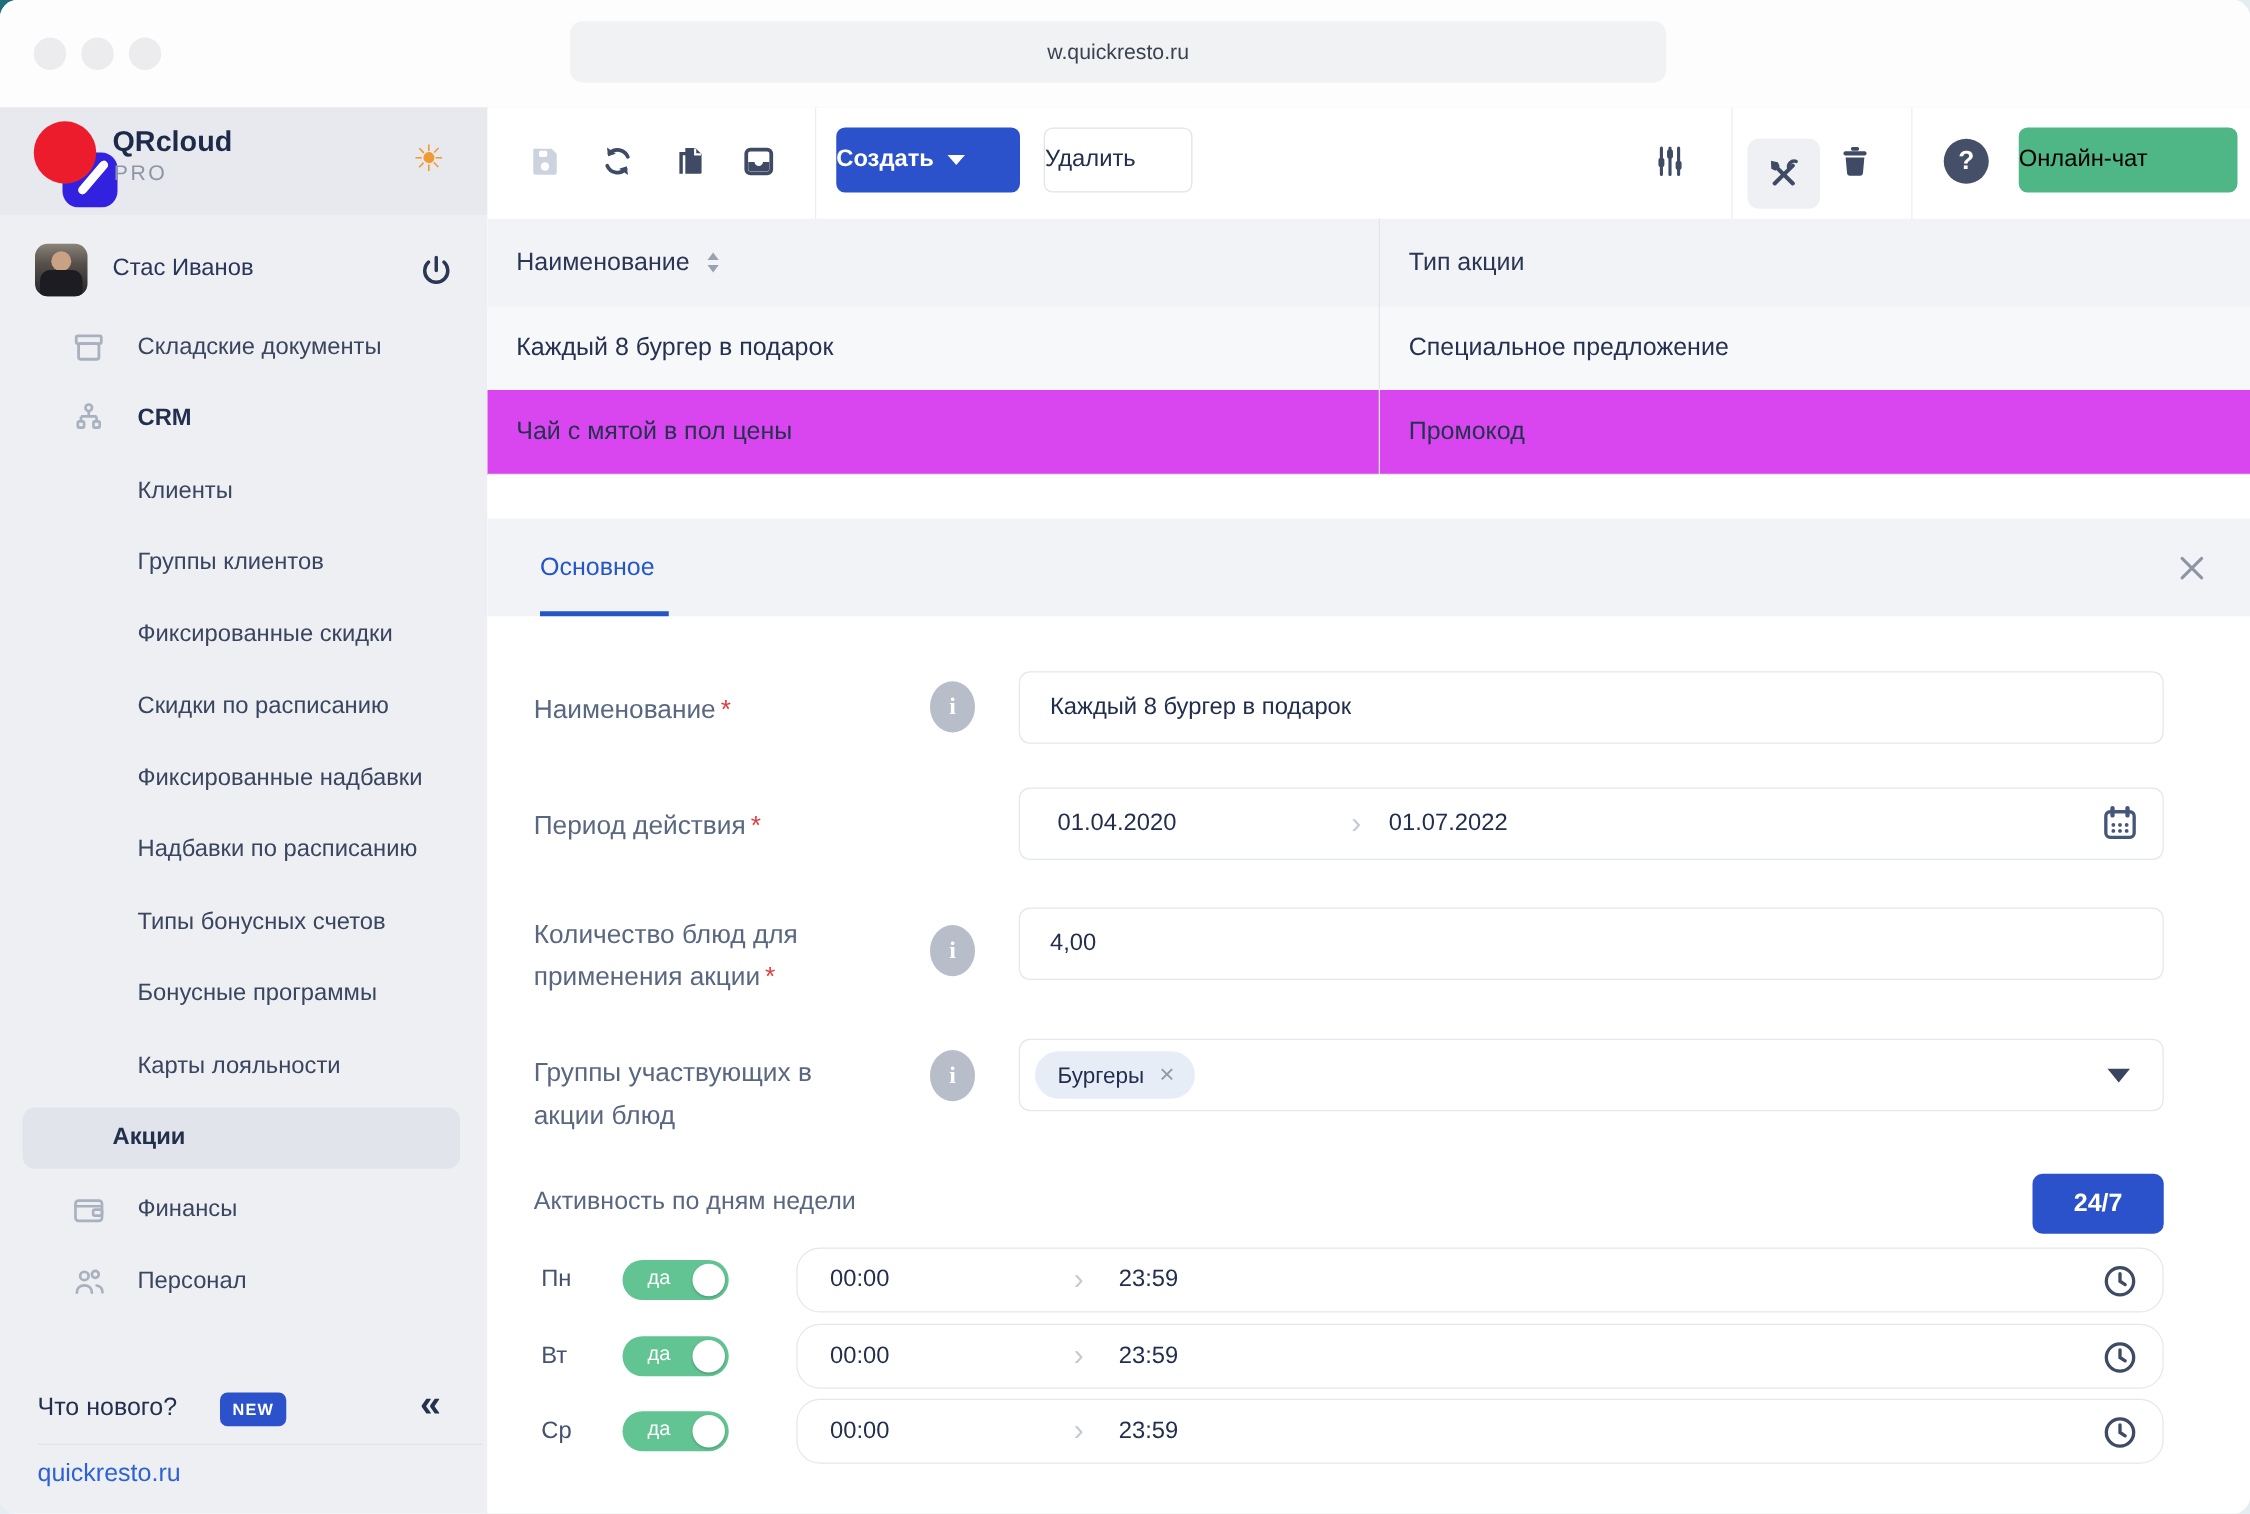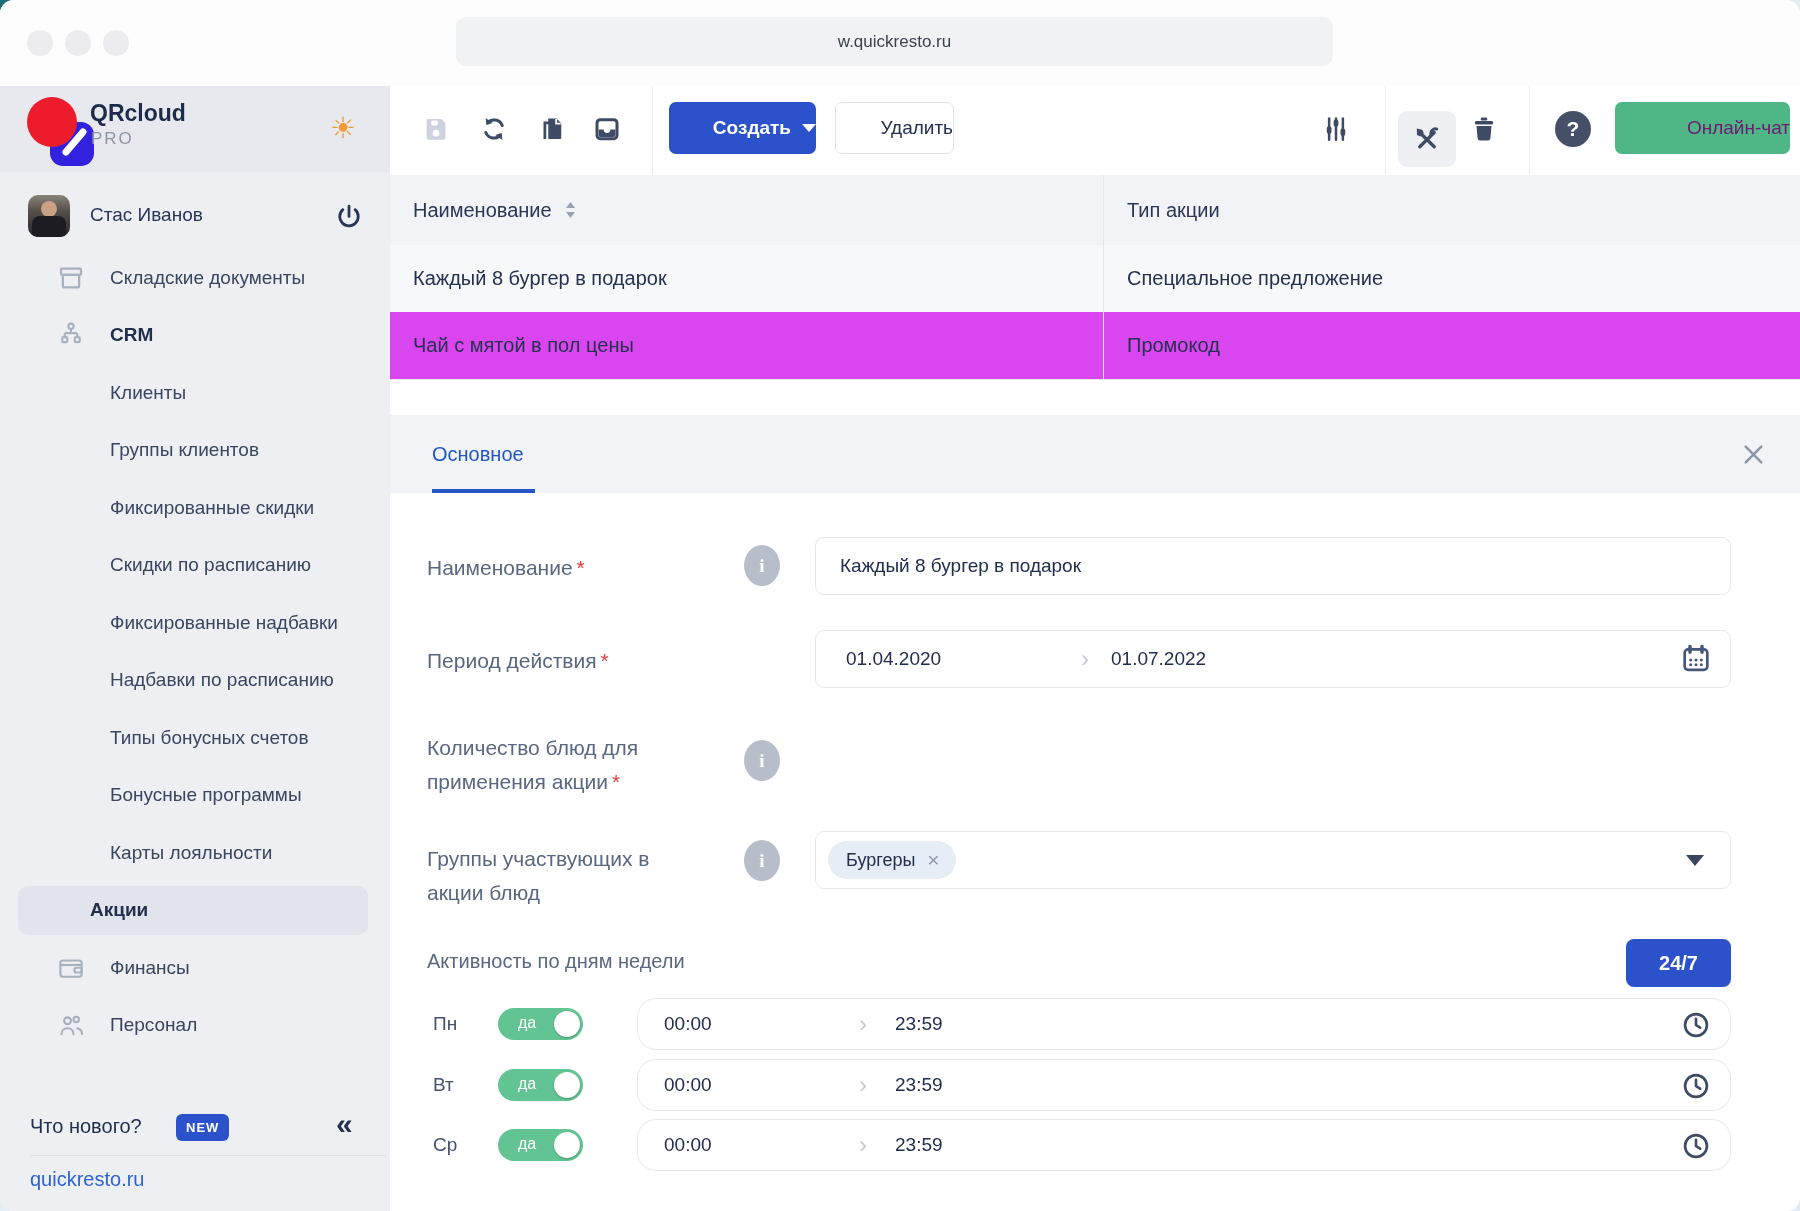--- a/index.html
+++ b/index.html
@@ -43,29 +43,29 @@
   .wn-collapse{position:absolute;left:336px;top:-2px;font-size:30px;font-weight:700;color:#25314e;}
   .side-div{position:absolute;left:30px;top:1069px;width:356px;height:1px;background:#dfe2e8;}
   .sitelink{position:absolute;left:30px;top:1082px;font-size:20px;color:#2d62d6;cursor:pointer;}
 
   
   .main{position:absolute;left:390px;top:86px;width:1410px;height:1125px;background:#fff;}
 
   
   .tb-ic{position:absolute;width:30px;height:30px;top:28px;}
   .tb-div{position:absolute;top:0;width:1px;height:89px;background:#eceef2;}
-  .btn{position:absolute;top:16px;height:52px;border-radius:7px;display:flex;align-items:center;justify-content:flex-end;
+  .btn{position:absolute;top:16px;height:52px;border-radius:7px;display:flex;align-items:center;justify-content:flex-start;
        font-size:19px;cursor:pointer;box-sizing:border-box;}
   .btn-create{left:279px;width:147px;background:#2b52cb;color:#fff;font-weight:700;gap:11px;}
   .caret-down{width:0;height:0;border-left:7px solid transparent;border-right:7px solid transparent;border-top:8px solid #fff;}
   .btn-delete{left:445px;width:119px;background:#fff;border:1.5px solid #e0e4e9;color:#22304e;}
   .toolsbtn{position:absolute;left:1008px;top:25px;width:58px;height:56px;background:#eef0f4;border-radius:9px;}
   .helpc{position:absolute;left:1165px;top:25px;width:36px;height:36px;border-radius:50%;background:#454f68;color:#fff;
          font-size:21px;font-weight:700;display:flex;align-items:center;justify-content:center;}
-  .btn-chat{left:1225px;width:175px;background:#4fb685;color:#701a75;}
+  .btn-chat{left:1225px;width:175px;background:#4fb685;color:#000000;}
 
   
   .thead{position:absolute;left:0;top:89px;width:1410px;height:70px;background:#f1f3f7;border-bottom:1px solid #e3e6eb;}
   .trow{position:absolute;left:0;width:1410px;height:67px;border-bottom:1px solid #e8ebef;}
   .cell{position:absolute;top:0;height:100%;display:flex;align-items:center;font-size:20px;color:#26314f;}
   .c1{left:23px;} .c2{left:737px;}
   .th{color:#2b3654;}
   .coldiv{position:absolute;left:713px;top:89px;width:1px;height:204px;background:#e3e6eb;}
   .sorticon{margin-left:12px;}
 
@@ -364,20 +364,23 @@
       </svg>
     </div>
 
     <div class="flabel" style="top:650px">
       <span>Количество блюд для</span><br>
       <span style="line-height:2.1">применения акции</span><span class="req">*</span>
     </div>
     <div class="infoc" style="top:654px">
           <span>i</span>
         </div>
+    <div class="finput" style="top:640px">
+      <span class="pad">4,00</span>
+    </div>
 
     <div class="flabel" style="top:761px">
       <span>Группы участвующих в</span><br>
       <span style="line-height:2.1">акции блюд</span>
     </div>
     <div class="infoc" style="top:754px">
           <span>i</span>
         </div>
     <div class="finput" style="top:745px">
       <span class="chip">

